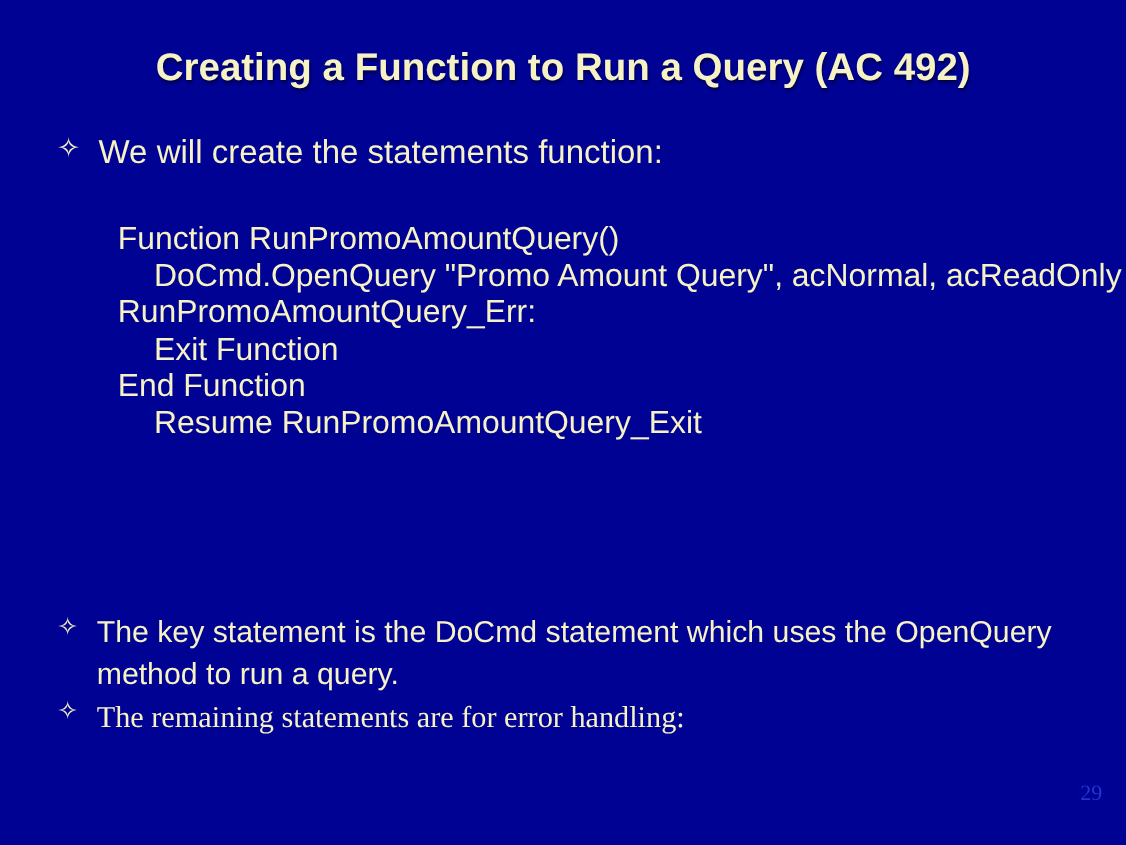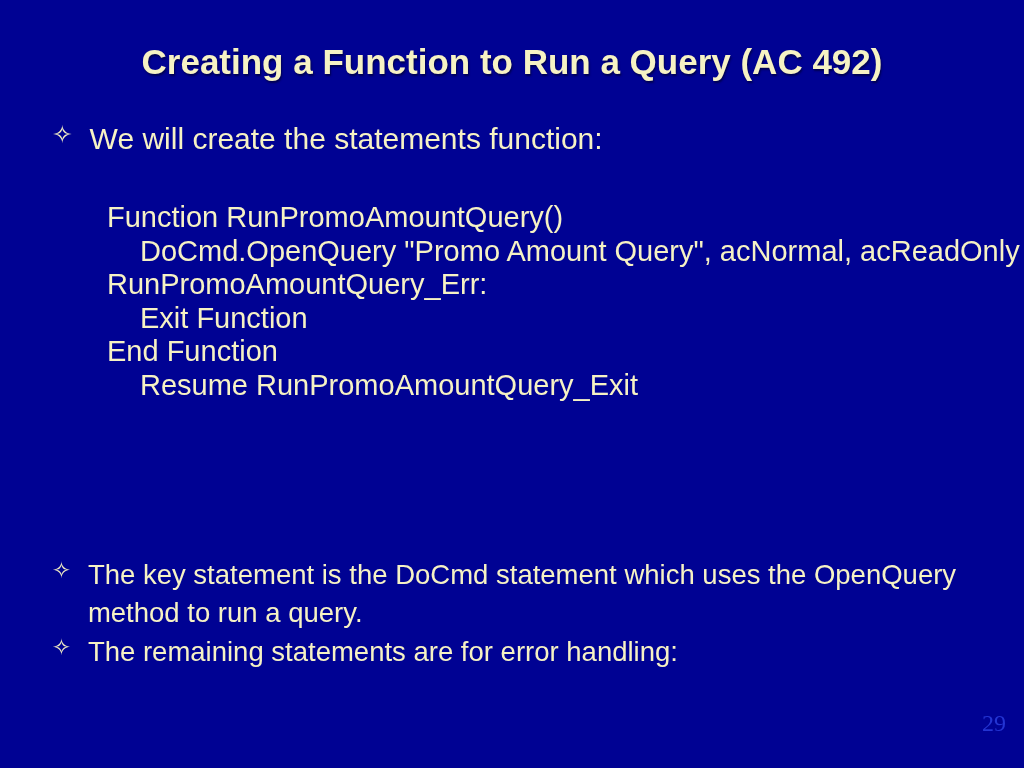--- a/index.html
+++ b/index.html
@@ -72,26 +72,26 @@
     top: 556px;
     font-size: 27.5px;
     line-height: 38px;
   }
   .bullet-2 .btext { width: 907px; }
   .bullet-3 {
     top: 633px;
     font-size: 27.5px;
     line-height: 38px;
   }
-  .bullet-3 .btext { width: 907px; }
+  .bullet-3 .btext { width: 907px; font-family: Liberation Serif, serif; }
   .page-number {
     position: absolute;
     left: 982px;
     top: 710px;
-    font-size: 24px;
+    font-size: 20px;
     font-family: "Liberation Serif", serif;
     color: #2334D2;
   }
 </style>
 </head>
 <body>
 
 <div class="slide">
 
   <h1 class="title">Creating a Function to Run a Query (AC 492)</h1>

